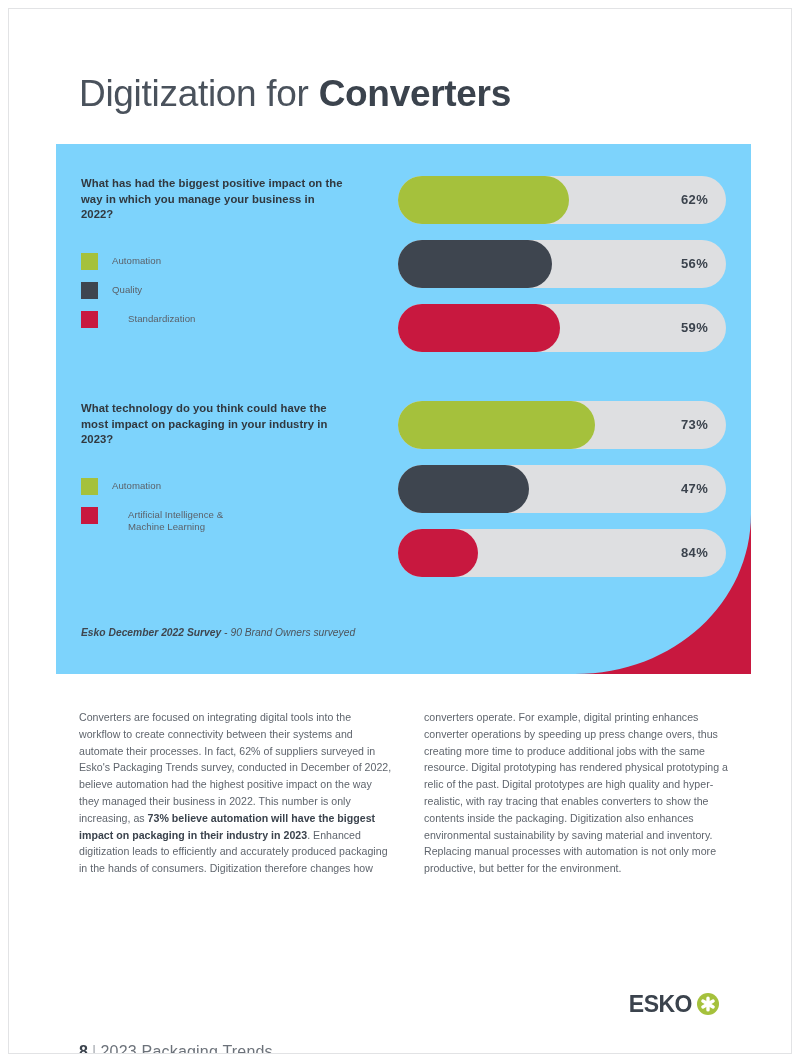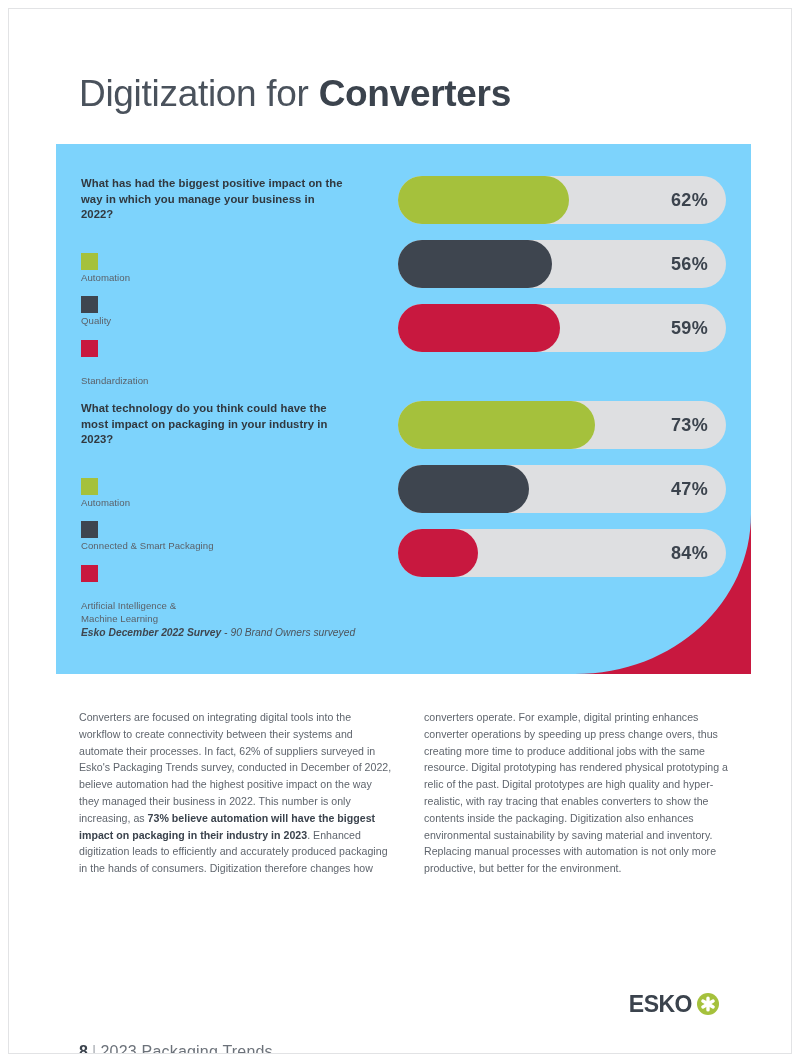--- a/index.html
+++ b/index.html
@@ -87,21 +87,20 @@
     letter-spacing: 0.05px;
   }
   .legend {
     margin-top: 30px;
   }
   .legend-row {
     display: flex;
     align-items: flex-start;
     margin-bottom: 12px;
     min-height: 17px;
-    flex-direction: column;
   }
   .legend-row:last-child { margin-bottom: 0; gap: 16px; }
   .swatch {
     width: 17px;
     height: 17px;
     flex: 0 0 17px;
     margin-right: 14px;
   }
   .legend-label {
     font-size: 9.6px;
@@ -140,21 +139,21 @@
     top: 0;
     height: 48px;
     border-radius: 24px;
   }
   .bar-value {
     position: absolute;
     right: 18px;
     top: 0;
     height: 48px;
     line-height: 48px;
-    font-size: 18px;
+    font-size: 13px;
     font-weight: 700;
     color: #3b434d;
     letter-spacing: 0.3px;
   }
 
   
   .source-note {
     position: absolute;
     left: 25px;
     top: 482px;
@@ -262,24 +261,20 @@
       </div>
     </div>
 
     <div class="qblock b2">
       <div class="q-left">
         <div class="q-text">What technology do you think could have the most impact on packaging in your industry in 2023?</div>
         <div class="legend">
           <div class="legend-row">
             <span class="swatch" style="background:#a5c13c"></span>
             <span class="legend-label">Automation</span>
-          </div>
-          <div class="legend-row">
-            <span class="swatch" style="background:#3e454f"></span>
-            <span class="legend-label">Connected &amp; Smart Packaging</span>
           </div>
           <div class="legend-row">
             <span class="swatch" style="background:#c8183f"></span>
             <span class="legend-label">Artificial Intelligence &amp;
 Machine Learning</span>
           </div>
         </div>
       </div>
       <div class="bars">
         <div class="bar-row">

